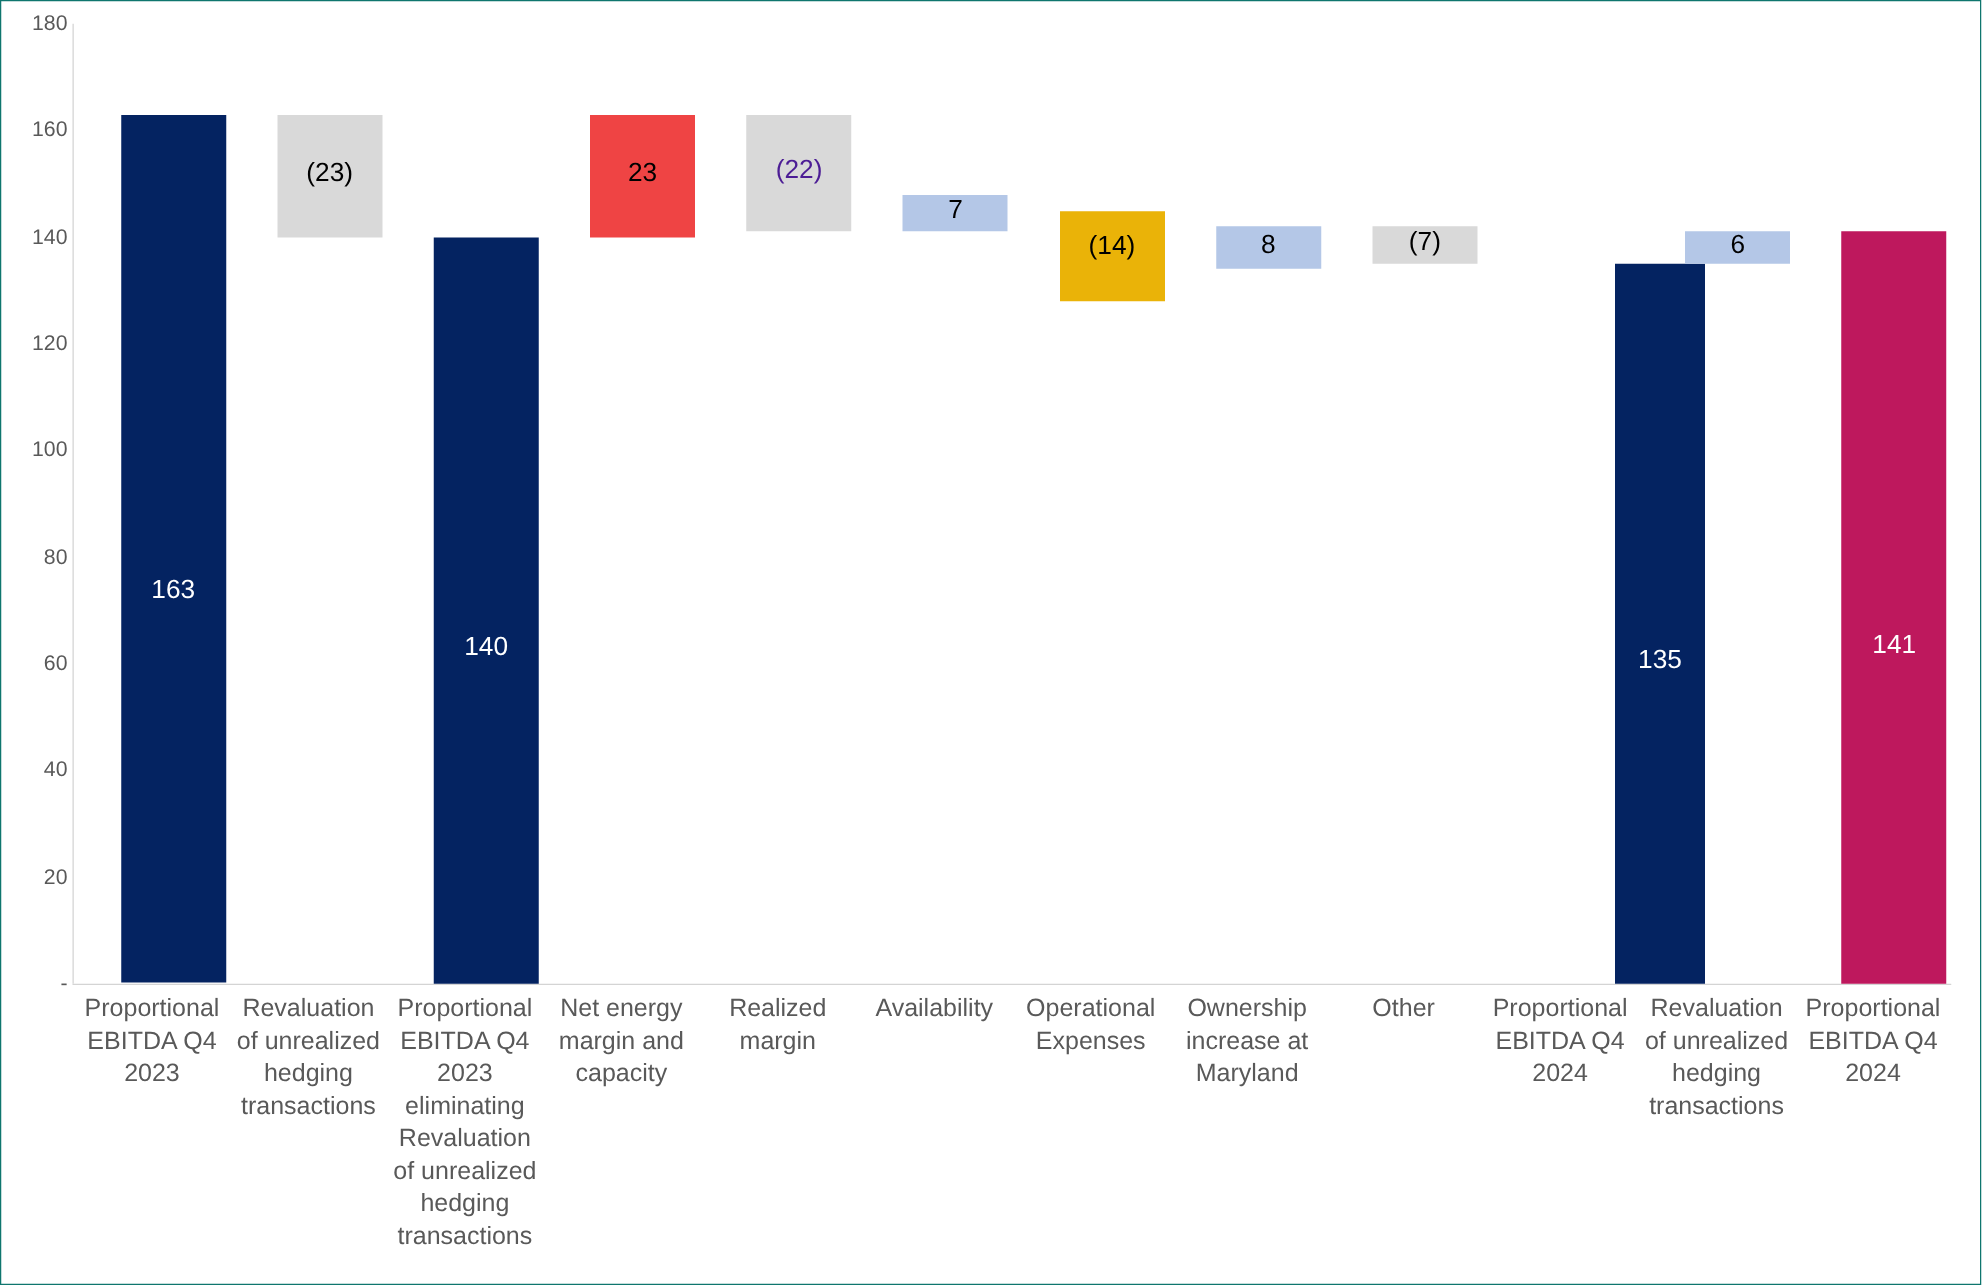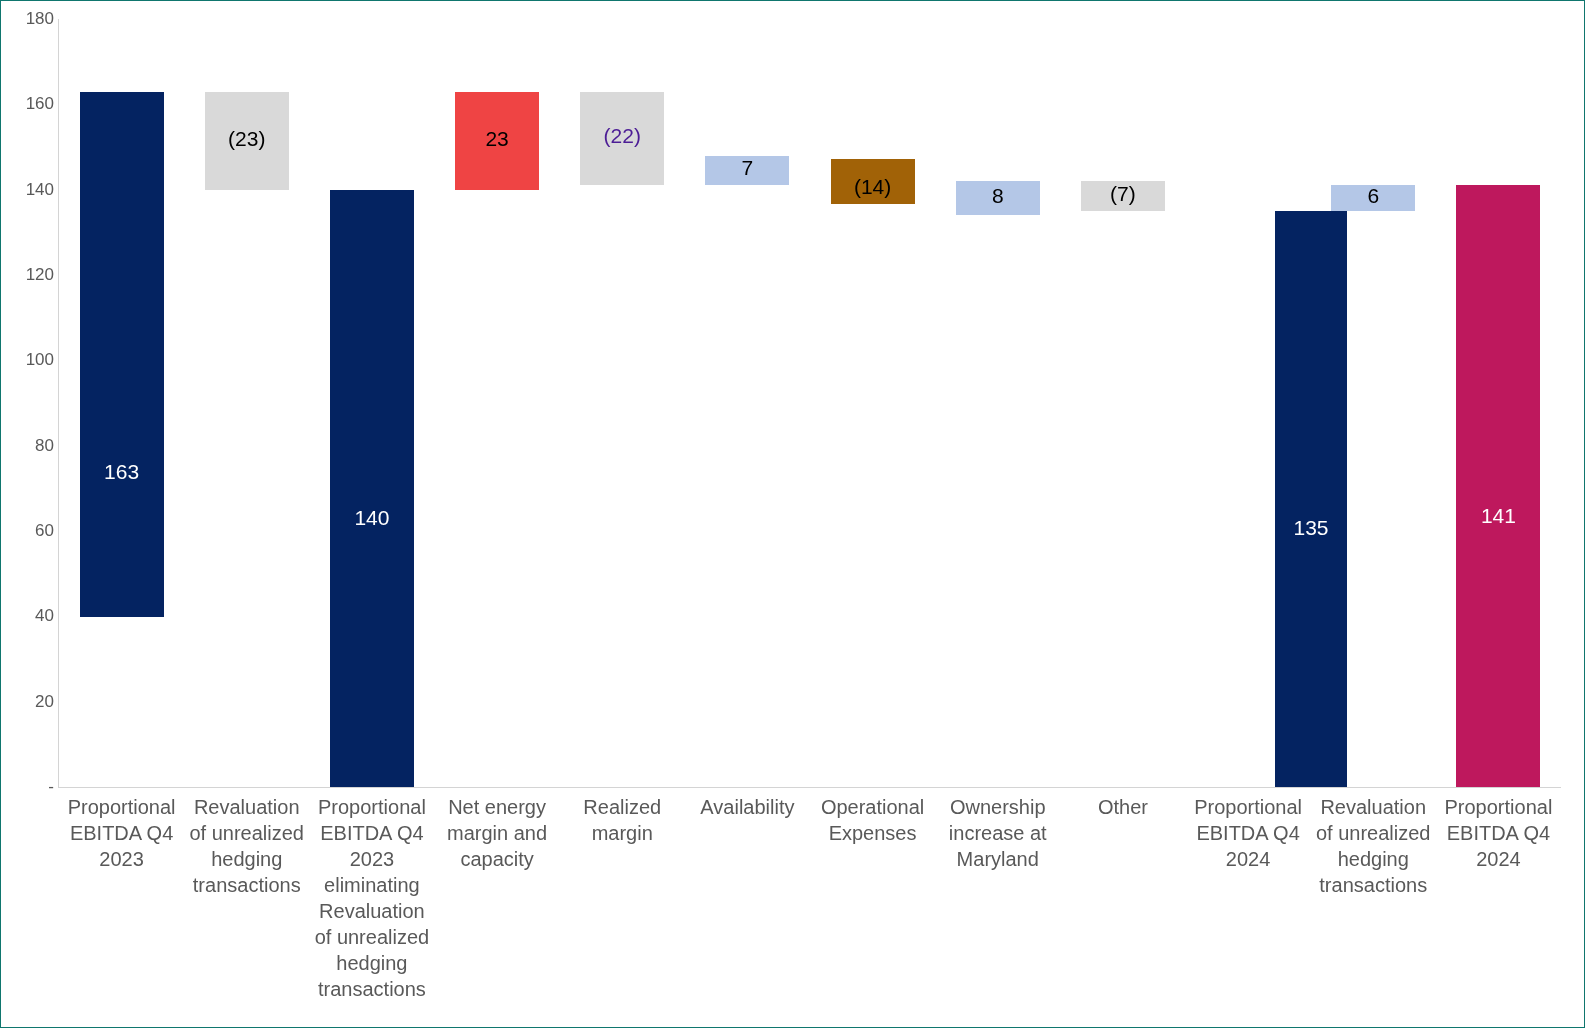--- a/index.html
+++ b/index.html
@@ -47,20 +47,21 @@
   }
   
   #plot-area{
     position:absolute;
     left:58px;top:18px;
     width:1502px;height:768px;
   }
   .bar{
     position:absolute;
     box-sizing:border-box;
+    margin-left:17px;
   }
   .bar-label{
     position:absolute;
     left:0;right:0;
     text-align:center;
     font-size:21px;
     white-space:nowrap;
     pointer-events:none;
   }
   .bar.total{ background:#042361; }
@@ -101,39 +102,39 @@
       <div class="y-tick" style="top: 530px;">60</div>
       <div class="y-tick" style="top: 615.333px;">40</div>
       <div class="y-tick" style="top: 700.667px;">20</div>
       <div class="y-tick" style="top: 786px;">-</div>
     </div>
 
   <div id="y-axis-line"></div>
   <div id="x-axis-line"></div>
 
   <div id="plot-area">
-      <div class="bar total" style="left: 20.6525px; width: 83.8617px; top: 72.5333px; height: 525px; background: rgb(4, 35, 97); padding-left: 29px;">
+      <div class="bar total" style="left: 20.6525px; width: 83.8617px; top: 72.5333px; height: 694px; background: rgb(4, 35, 97); padding-left: 29px;">
         <div class="bar-label" style="color: rgb(255, 255, 255); top: 368.597px;">163</div>
       </div>
       <div class="bar down" style="left: 145.819px; width: 83.8617px; top: 72.5333px; height: 98.1333px; background: rgb(217, 217, 217);">
         <div class="bar-label" style="color: rgb(0, 0, 0); top: 35.0667px;">(23)</div>
       </div>
       <div class="bar total" style="left: 270.986px; width: 83.8617px; top: 170.667px; height: 597.333px; background: rgb(4, 35, 97);">
         <div class="bar-label" style="color: rgb(255, 255, 255); top: 316.587px;">140</div>
       </div>
       <div class="bar up" style="left: 396.152px; width: 83.8617px; top: 72.5333px; height: 98.1333px; background: #ef4444;">
         <div class="bar-label" style="color: rgb(0, 0, 0); top: 35.0667px;">23</div>
       </div>
       <div class="bar down" style="left: 521.319px; width: 83.8617px; top: 72.5333px; height: 93.8667px; background: rgb(217, 217, 217);">
         <div class="bar-label" style="color: #4c1d95; top: 32.9333px;">(22)</div>
       </div>
       <div class="bar up" style="left: 646.486px; width: 83.8617px; top: 136.533px; height: 29.8667px; background: rgb(180, 199, 231);">
         <div class="bar-label" style="color: rgb(0, 0, 0); top: 0.933333px;">7</div>
       </div>
-      <div class="bar down" style="left: 771.653px; width: 83.8617px; top: 140px; height: 45px; background: #a16207;">
+      <div class="bar down" style="left: 771.653px; width: 83.8617px; top: 150px; height: 72px; background: #eab308;">
         <div class="bar-label" style="color: rgb(0, 0, 0); top: 15.8667px;">(14)</div>
       </div>
       <div class="bar up" style="left: 896.819px; width: 83.8617px; top: 162.133px; height: 34.1333px; background: rgb(180, 199, 231);">
         <div class="bar-label" style="color: rgb(0, 0, 0); top: 3.06667px;">8</div>
       </div>
       <div class="bar down" style="left: 1021.99px; width: 83.8617px; top: 162.133px; height: 29.8667px; background: rgb(217, 217, 217);">
         <div class="bar-label" style="color: rgb(0, 0, 0); top: 0.933333px;">(7)</div>
       </div>
       <div class="bar total" style="left: 1216px; width: 72px; top: 192px; height: 576px; background: rgb(4, 35, 97); text-decoration: underline;">
         <div class="bar-label" style="color: rgb(255, 255, 255); top: 305.28px;">135</div>

